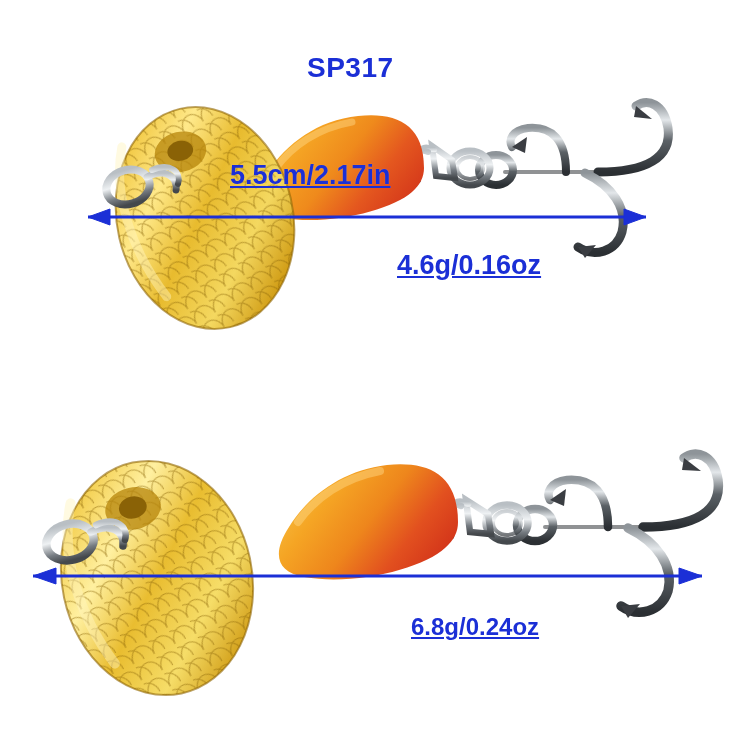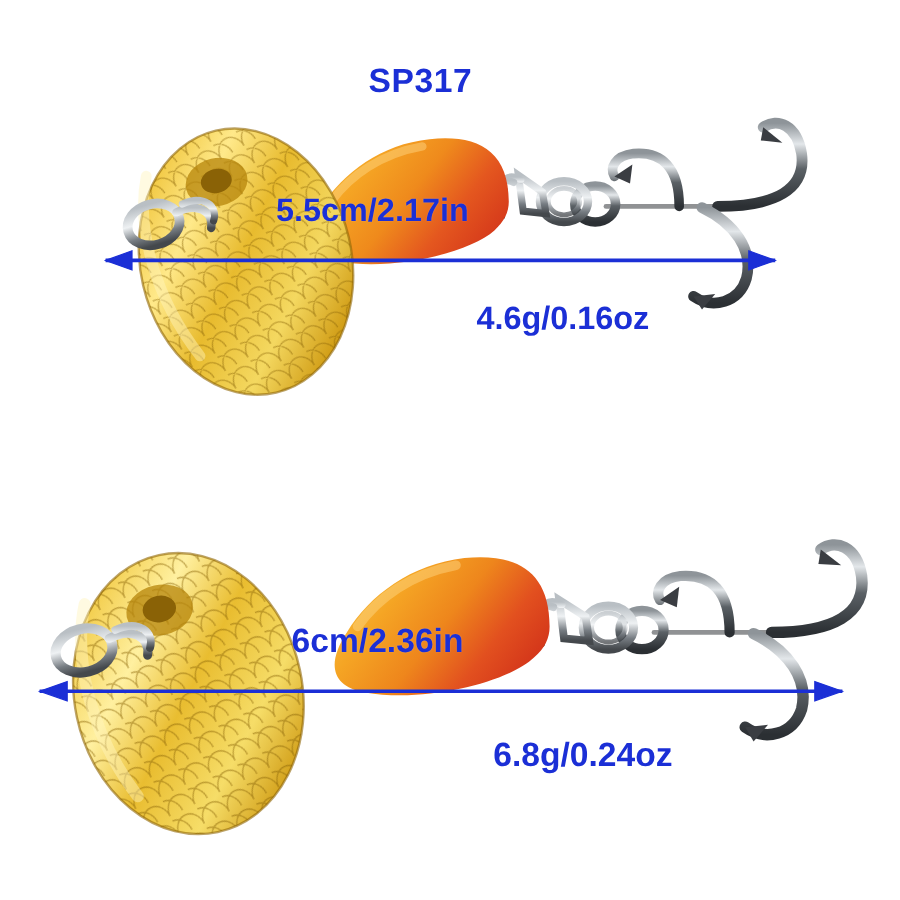--- a/index.html
+++ b/index.html
@@ -23,20 +23,21 @@
     white-space:nowrap;
     user-select:none;
   }
   .dim-text{
     position:absolute;
     font-weight:bold;
     color:#1b2fd6;
     white-space:nowrap;
     user-select:none;
     text-shadow:0 0 1px rgba(255,255,255,.35);
+    text-decoration:underline;
   }
   .svg-layer{position:absolute;left:0;top:0;width:750px;height:750px;pointer-events:none;}
 </style>
 </head>
 <body>
 
 <div class="stage">
 
   <svg class="svg-layer" viewBox="0 0 750 750">
     <defs>
@@ -224,18 +225,17 @@
   <div class="lure-group" id="group-1">
     <div class="model-label" style="left:307px;top:52px;font-size:28px;">SP317</div>
 
     <div class="dim-text" style="left:230px;top:160px;font-size:27px;">5.5cm/2.17in</div>
 
     <div class="dim-text" style="left:397px;top:250px;font-size:27px;">4.6g/0.16oz</div>
   </div>
 
   <div class="lure-group" id="group-2">
 
-    <div class="dim-text" style="left:243px;top:143px;font-size:28px;">6cm/2.36in</div>
-
-    <div class="dim-text" style="left:411px;top:238px;font-size:28px;">6.8g/0.24oz</div>
+
+    <div class="dim-text" style="left:411px;top:238px;font-size:24px;">6.8g/0.24oz</div>
   </div>
 
 </div>
 
 </body></html>

